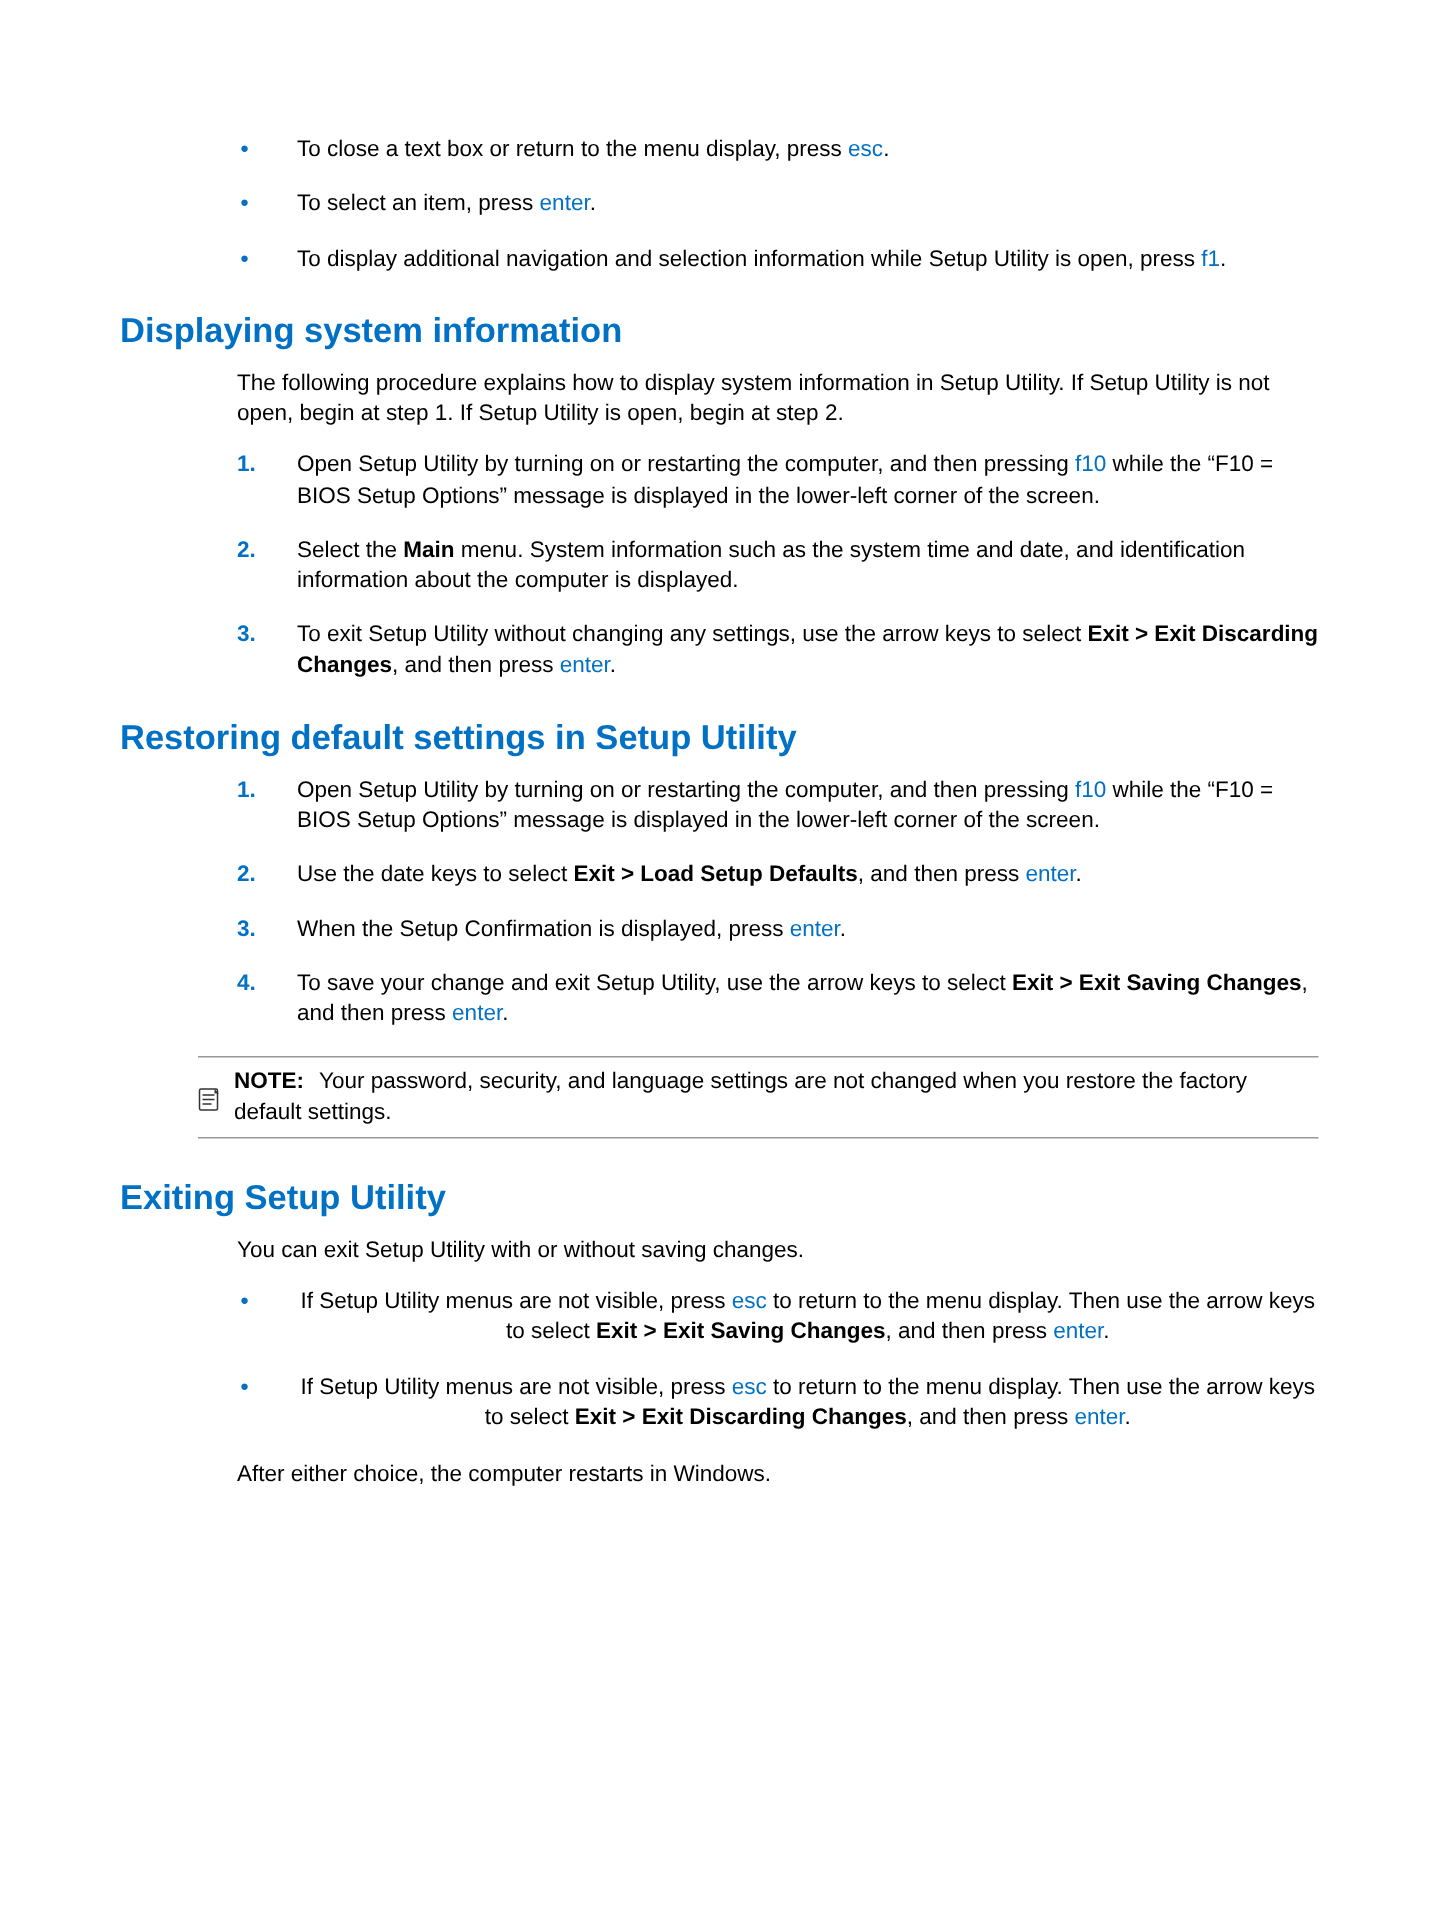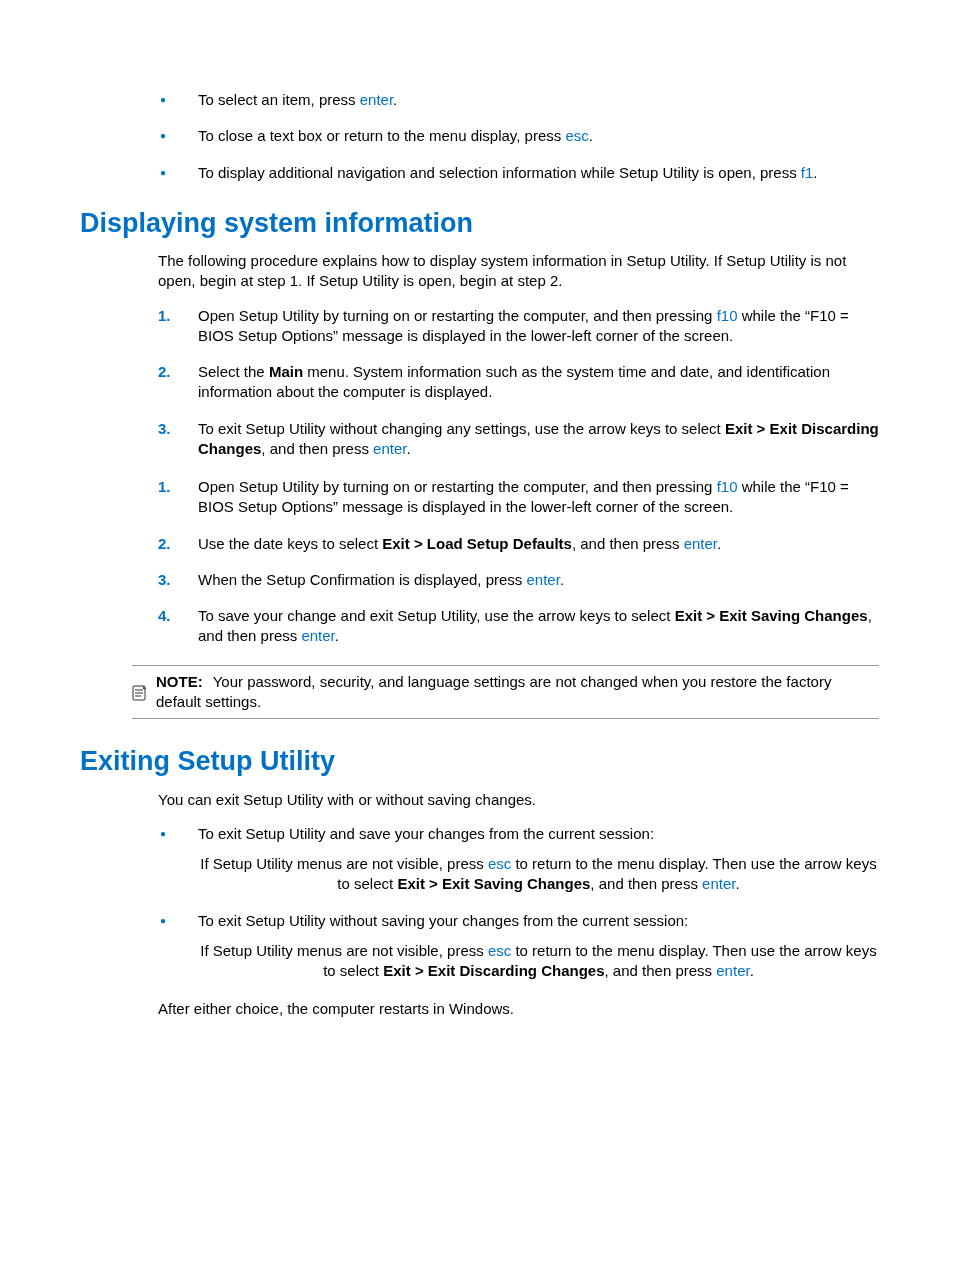--- a/index.html
+++ b/index.html
@@ -7,21 +7,21 @@
     font-size: 15px;
     color: #000;
     margin: 0;
     padding: 90px 75px 60px 80px;
     line-height: 1.35;
     width: 954px;
     box-sizing: border-box;
   }
   h2 {
     color: #0071c5;
-    font-size: 27px;
+    font-size: 23px;
     font-weight: bold;
     margin: 22px 0 10px 0;
   }
   ul.top-bullets {
     list-style: none;
     padding-left: 80px;
     margin: 0 0 18px 0;
   }
   ul.top-bullets li {
     position: relative;
@@ -82,56 +82,55 @@
   }
   .note-text { flex: 1; }
   .page-wrap { position: relative; min-height: 1270px; box-sizing: border-box; }
   .sub-para { margin: 10px 0 0 0; text-align: center; }
 </style>
 </head>
 <body>
 <div class="page-wrap">
 
 <ul class="top-bullets">
+  <li><span>To close a text box or return to the menu display, press </span><span class="key">esc</span><span>.</span></li>
   <li><span>To select an item, press </span><span class="key">enter</span><span>.</span></li>
-  <li><span>To close a text box or return to the menu display, press </span><span class="key">esc</span><span>.</span></li>
   <li><span>To display additional navigation and selection information while Setup Utility is open, press </span><span class="key">f1</span><span>.</span></li>
 </ul>
 
 <h2>Displaying system information</h2>
 <p class="body-para">The following procedure explains how to display system information in Setup Utility. If Setup Utility is not open, begin at step 1. If Setup Utility is open, begin at step 2.</p>
 <ol class="num">
   <li><span>Open Setup Utility by turning on or restarting the computer, and then pressing </span><span class="key">f10</span><span> while the “F10 = BIOS Setup Options” message is displayed in the lower-left corner of the screen.</span></li>
   <li><span>Select the </span><span class="bold">Main</span><span> menu. System information such as the system time and date, and identification information about the computer is displayed.</span></li>
   <li><span>To exit Setup Utility without changing any settings, use the arrow keys to select </span><span class="bold">Exit &gt; Exit Discarding Changes</span><span>, and then press </span><span class="key">enter</span><span>.</span></li>
 </ol>
 
+<h2>Restoring default settings in Setup Utility</h2>
 <ol class="num">
   <li><span>Open Setup Utility by turning on or restarting the computer, and then pressing </span><span class="key">f10</span><span> while the “F10 = BIOS Setup Options” message is displayed in the lower-left corner of the screen.</span></li>
   <li><span>Use the date keys to select </span><span class="bold">Exit &gt; Load Setup Defaults</span><span>, and then press </span><span class="key">enter</span><span>.</span></li>
   <li><span>When the Setup Confirmation is displayed, press </span><span class="key">enter</span><span>.</span></li>
   <li><span>To save your change and exit Setup Utility, use the arrow keys to select </span><span class="bold">Exit &gt; Exit Saving Changes</span><span>, and then press </span><span class="key">enter</span><span>.</span></li>
 </ol>
 
 <div class="note-box">
   <svg class="note-icon" viewBox="0 0 16 16">
         <rect x="1" y="1" width="12" height="14" rx="1" fill="none" stroke="#333" stroke-width="1"></rect>
         <path d="M3 5h8M3 8h8M3 11h6" stroke="#333" stroke-width="1"></path>
         <path d="M11 1l3 3-3 0z" fill="#333"></path>
       </svg>
   <div class="note-text"><span class="note-label">NOTE:</span><span>Your password, security, and language settings are not changed when you restore the factory default settings.</span></div>
 </div>
 
 <h2>Exiting Setup Utility</h2>
 <p class="body-para">You can exit Setup Utility with or without saving changes.</p>
 <ul class="top-bullets">
   <li>
-    <span>To exit Setup Utility and save your changes from the current session:</span>
     <p class="sub-para"><span>If Setup Utility menus are not visible, press </span><span class="key">esc</span><span> to return to the menu display. Then use the arrow keys to select </span><span class="bold">Exit &gt; Exit Saving Changes</span><span>, and then press </span><span class="key">enter</span><span>.</span></p>
   </li>
   <li>
-    <span>To exit Setup Utility without saving your changes from the current session:</span>
     <p class="sub-para"><span>If Setup Utility menus are not visible, press </span><span class="key">esc</span><span> to return to the menu display. Then use the arrow keys to select </span><span class="bold">Exit &gt; Exit Discarding Changes</span><span>, and then press </span><span class="key">enter</span><span>.</span></p>
   </li>
 </ul>
 <p class="body-para">After either choice, the computer restarts in Windows.</p>
 
 </div>
 
 </body></html>

